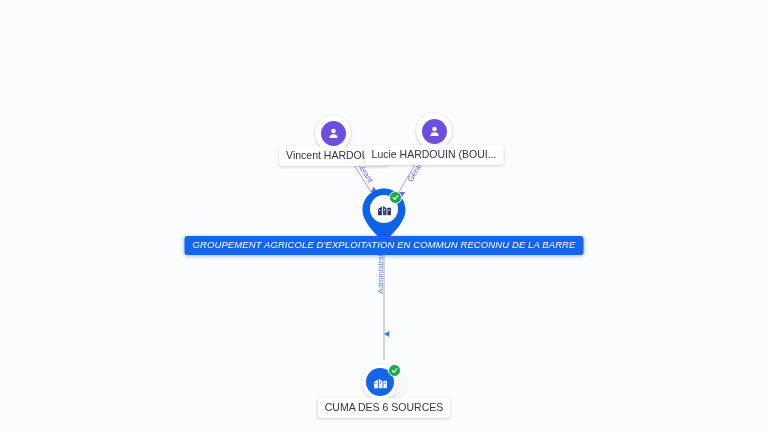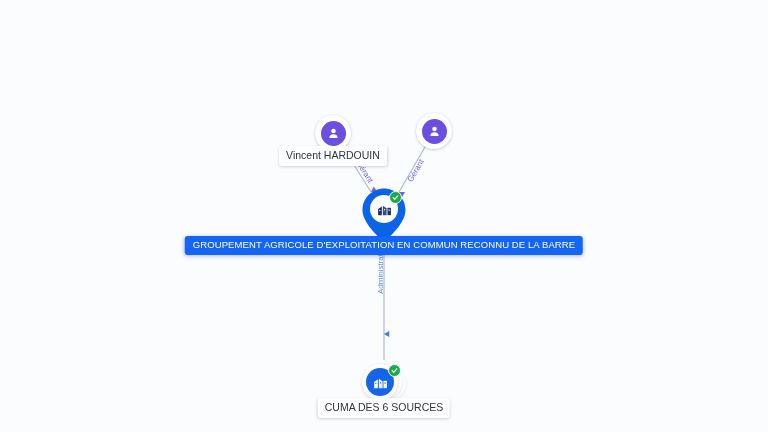--- a/index.html
+++ b/index.html
@@ -200,20 +200,21 @@
   <div class="node" style="left:434px; top:131px;">
     <div class="person-card">
       <div class="person-disc">
         <svg width="15" height="15" viewBox="0 0 24 24" fill="#ffffff">
           <circle cx="12" cy="8" r="3.6"></circle>
           <path d="M12 13.2c-3.6 0-6.4 2.1-6.4 4.6v1.4h12.8v-1.4c0-2.5-2.8-4.6-6.4-4.6z"></path>
         </svg>
       </div>
     </div>
   </div>
+  <div class="node-label" style="left:434px; top:145px;">Lucie HARDOUIN (BOUI...</div>
 
   <div class="node" style="left:384px; top:214px;">
     <div class="pin-wrap">
       <svg class="pin-shape" viewBox="0 0 46 54" xmlns="http://www.w3.org/2000/svg">
         <path d="M23 1.5c-11.9 0-21.5 9.6-21.5 21.5 0 13.1 16.5 27.5 20.2 30.5a2 2 0 0 0 2.6 0C28 50.5 44.5 36.1 44.5 23 44.5 11.1 34.9 1.5 23 1.5z" fill="#0b63e8"></path>
         <circle cx="23" cy="22" r="14" fill="#ffffff"></circle>
       </svg>
       <div class="pin-inner-icon">
         <svg width="17" height="17" viewBox="0 0 24 24" fill="#1b2f63">
           <path d="M3 20V11.4l5.2-3.6V20H3z"></path>
@@ -224,21 +225,21 @@
           <rect x="17.6" y="12" width="1.8" height="1.8" fill="#ffffff"></rect>
         </svg>
       </div>
       <div class="badge-check" style="left:28px; top:4px;">
         <svg width="7" height="7" viewBox="0 0 24 24" fill="none" stroke="#ffffff" stroke-width="4.2" stroke-linecap="round" stroke-linejoin="round">
           <path d="M4 12.5 L9.5 18 L20 6.5"></path>
         </svg>
       </div>
     </div>
   </div>
-  <div class="node-label primary" style="left:384px; top:236px;">GROUPEMENT AGRICOLE D'EXPLOITATION EN COMMUN RECONNU DE LA BARRE</div>
+  <div class="node-label primary" style="left:384px; top:236px;font-style:italic;">GROUPEMENT AGRICOLE D'EXPLOITATION EN COMMUN RECONNU DE LA BARRE</div>
 
   <div class="node" style="left:384px; top:382px;">
     <div class="stack-wrap">
       <div class="stack-card stack-c3"></div>
       <div class="stack-card stack-c2"></div>
       <div class="stack-card stack-c1"></div>
       <div class="stack-disc">
         <svg width="17" height="17" viewBox="0 0 24 24" fill="#ffffff">
           <path d="M3 20V11.4l5.2-3.6V20H3z"></path>
           <path d="M9.6 20V6.6l5.4 3.6V20H9.6z" opacity=".9"></path>

